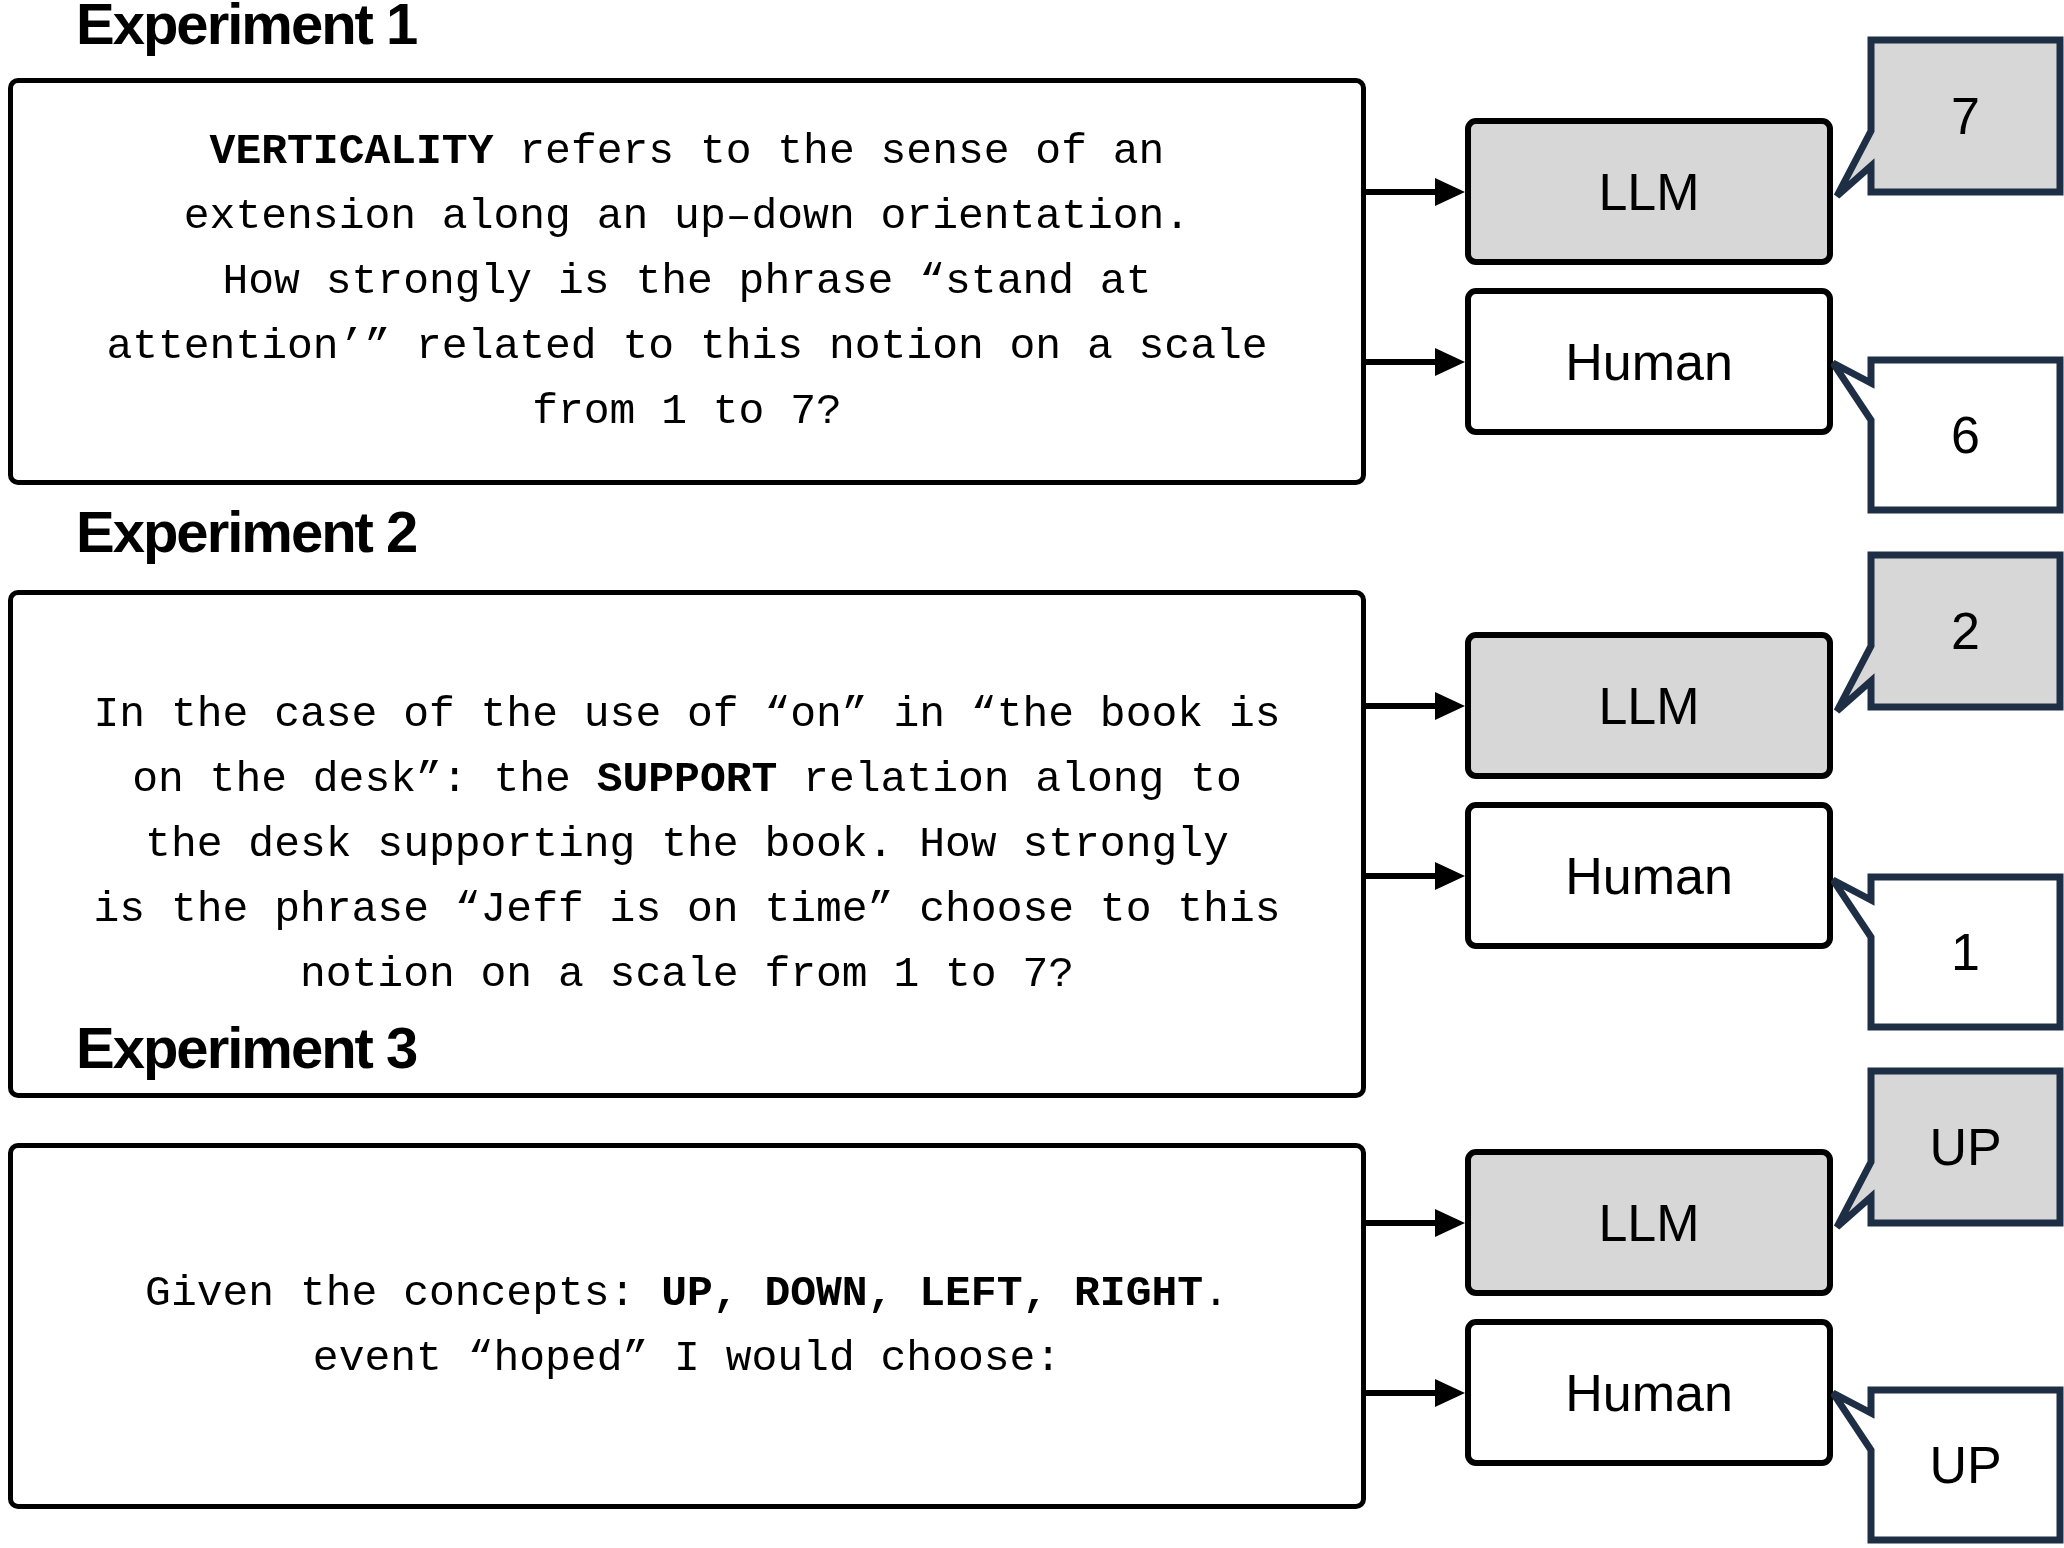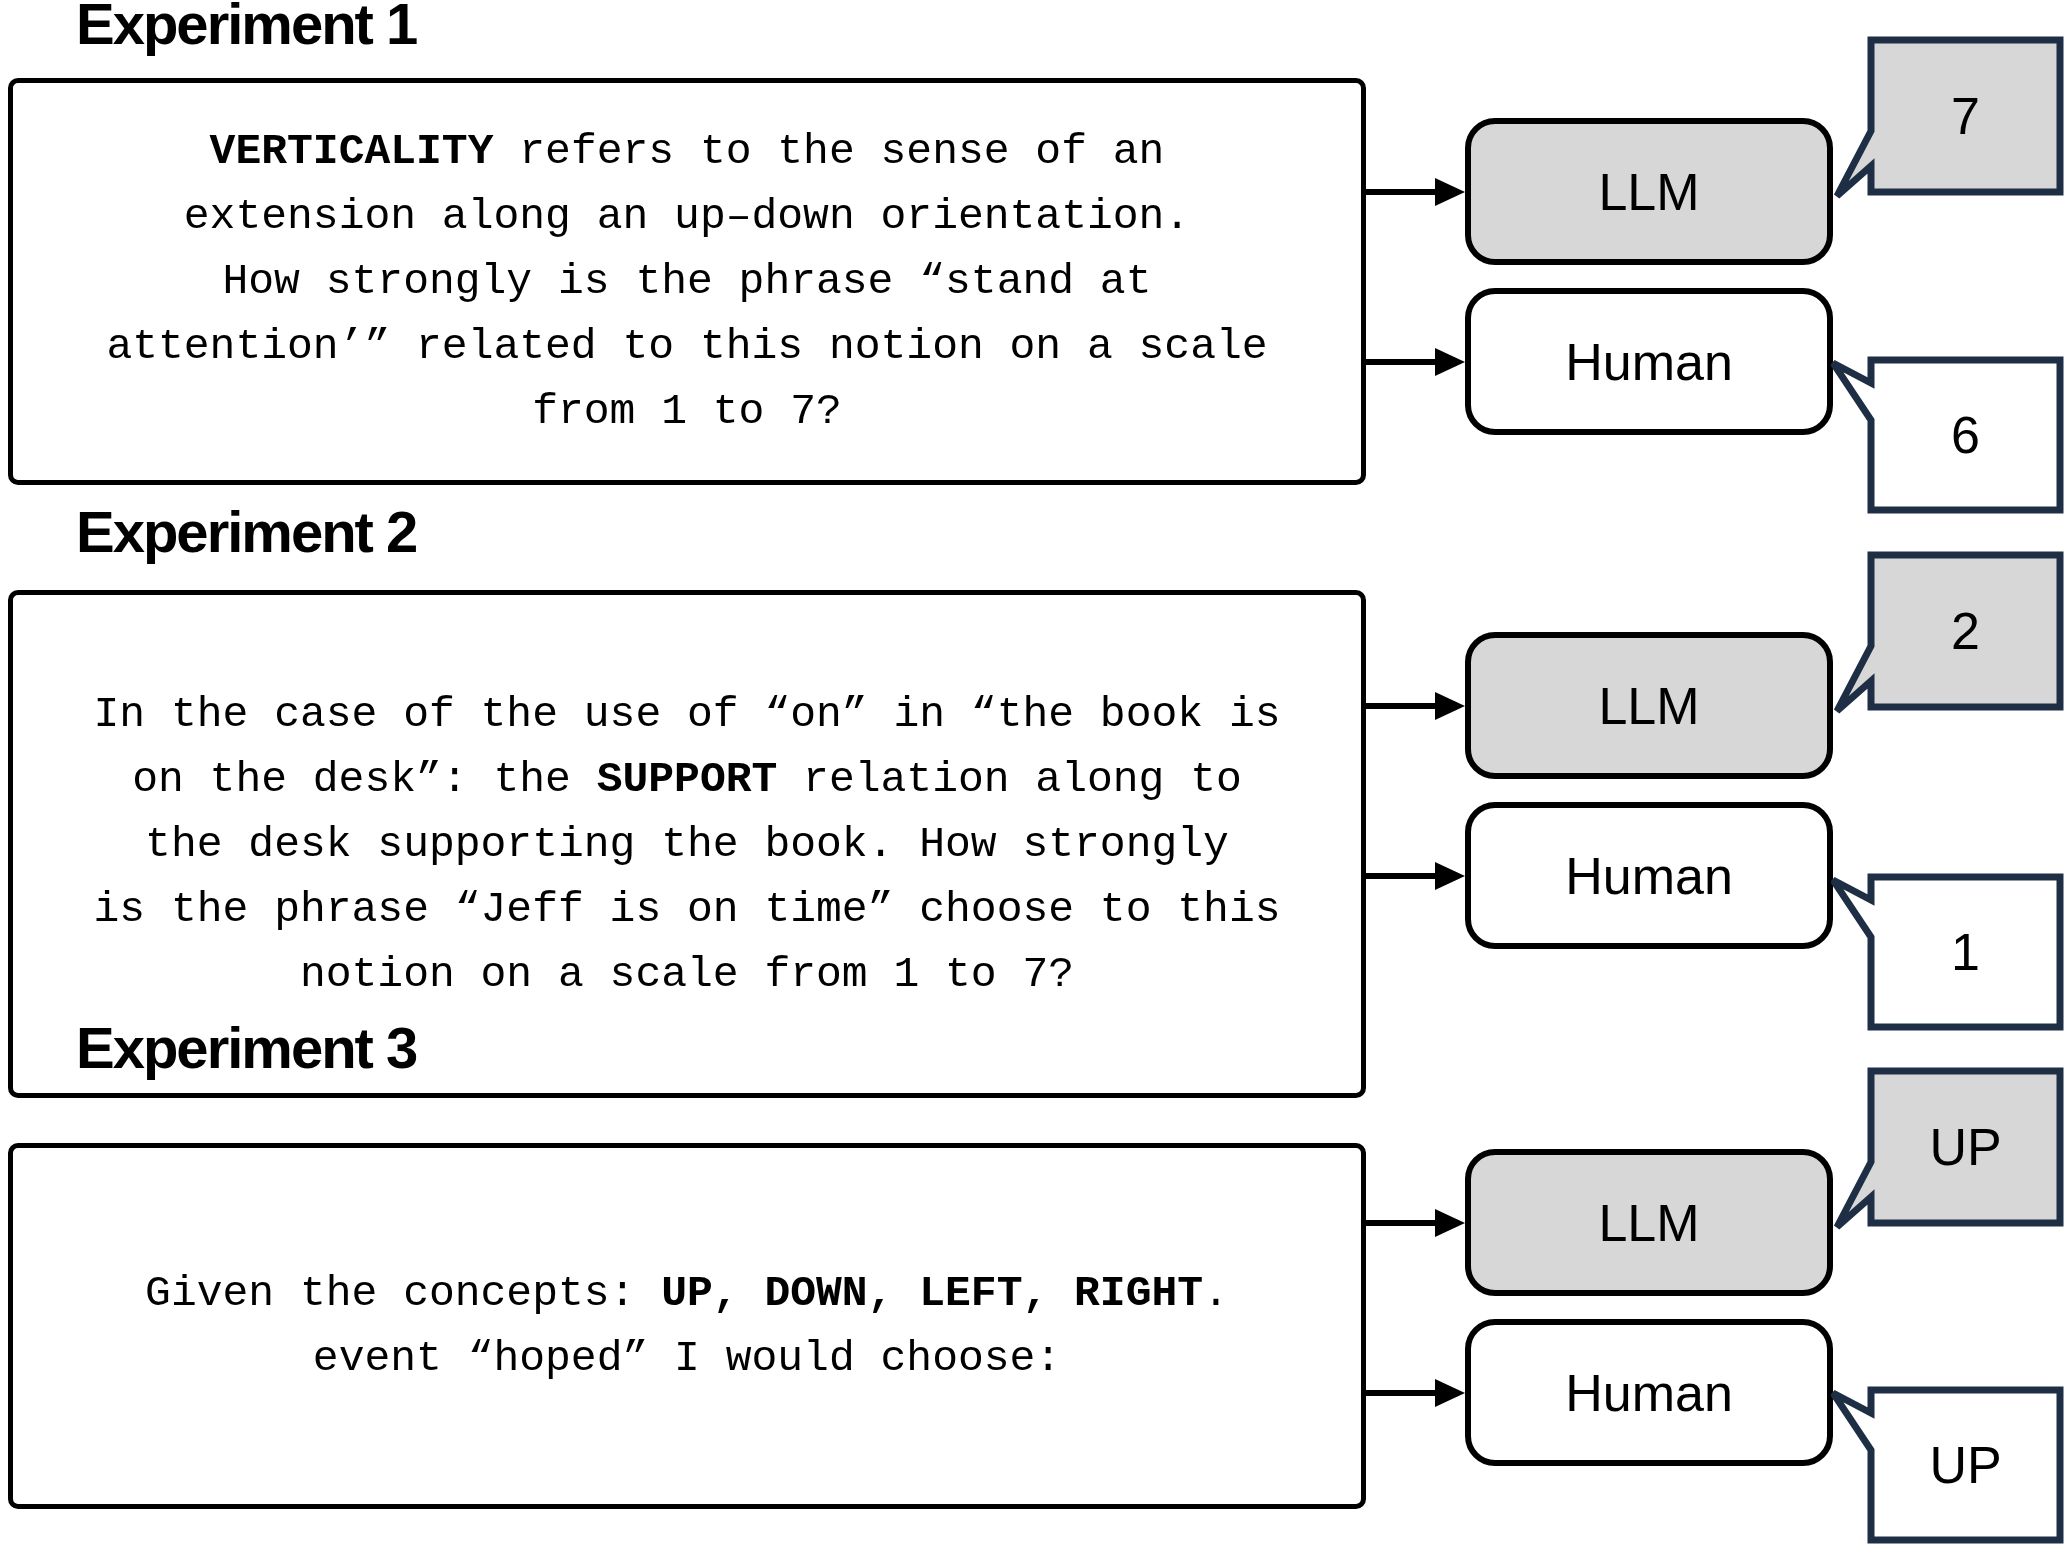--- a/index.html
+++ b/index.html
@@ -22,21 +22,21 @@
     position:absolute;left:8px;width:1358px;box-sizing:border-box;
     border:5px solid var(--outline);border-radius:10px;background:var(--background);
     display:flex;flex-direction:column;justify-content:center;align-items:center;
     text-align:center;font-size:43px;font-family:Liberation Mono, monospace;
   }
   .qline{height:65px;line-height:65px;white-space:nowrap;}
   .seg{font-weight:normal;}
   .seg.b{font-weight:bold;}
   .agent{
     position:absolute;left:1465px;width:368px;height:147px;box-sizing:border-box;
-    border:6px solid var(--outline);border-radius:30px;background:var(--background);
+    border:6px solid var(--outline);border-radius:11px;background:var(--background);
     display:flex;justify-content:center;align-items:center;font-size:52px;
   }
   .agent.llm{background:var(--gray-fill);}
   .arrow-line{position:absolute;left:1363px;width:74px;height:6px;background:var(--outline);}
   .arrow-head{
     position:absolute;left:1435px;width:0;height:0;
     border-top:14px solid transparent;border-bottom:14px solid transparent;
     border-left:30px solid var(--outline);
   }
   .bubble-svg{position:absolute;left:1831px;width:233px;height:168px;}

